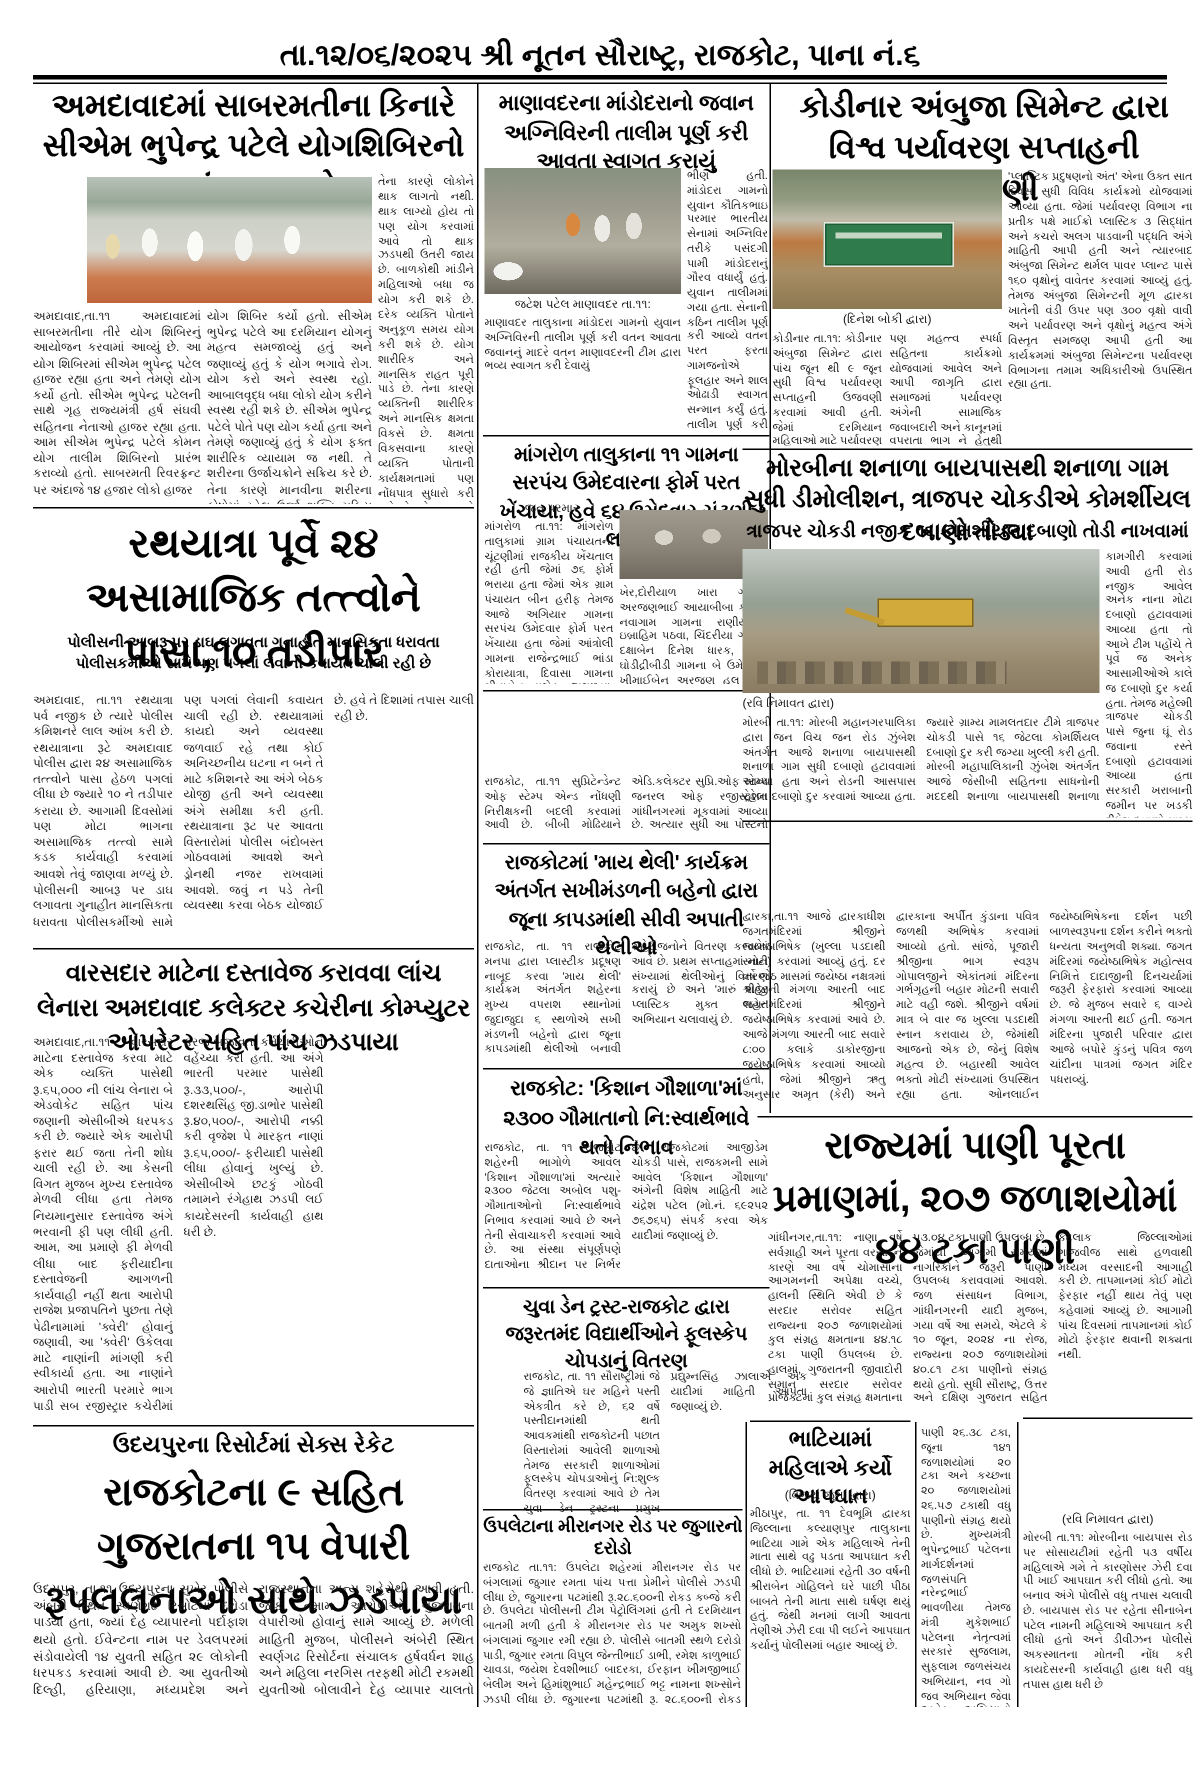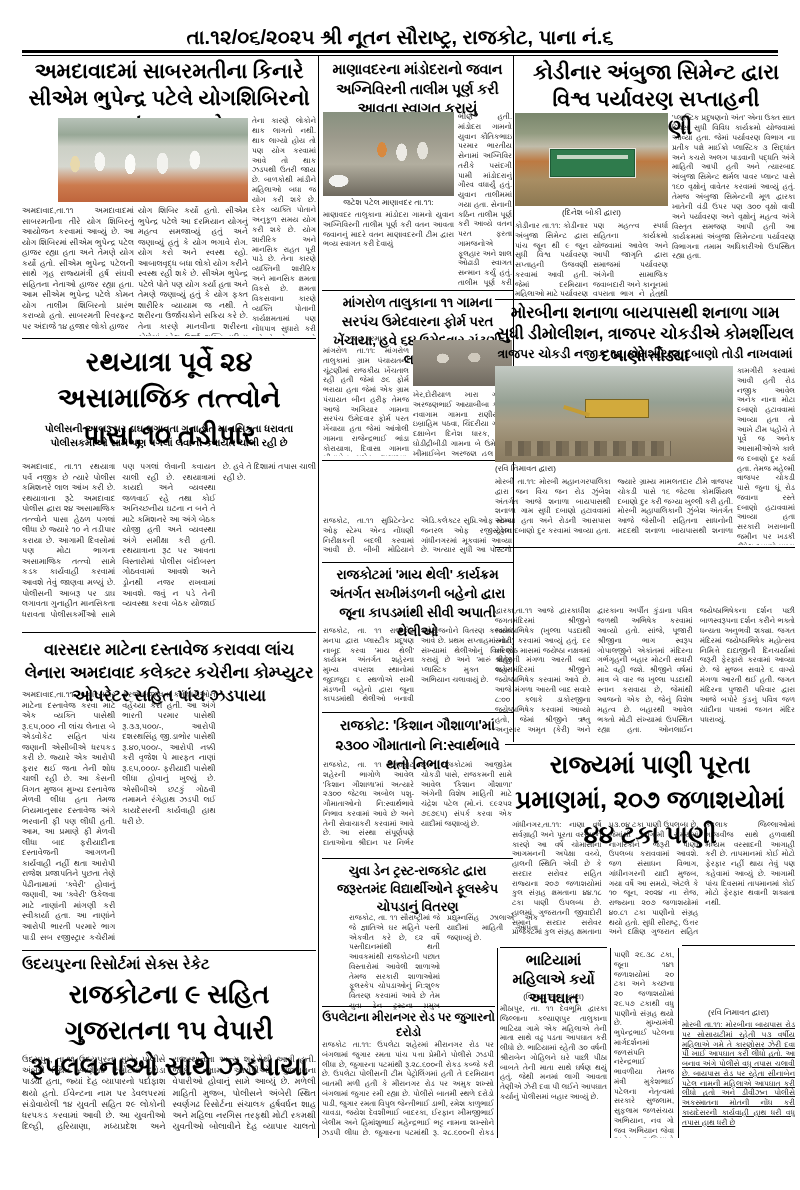--- a/index.html
+++ b/index.html
@@ -40,21 +40,21 @@
      linear-gradient(180deg,#79866c 0%,#939c81 22%,#c0bcaa 36%,#bd7a42 52%,#a98e63 72%,#8c7852 100%);}
   .ph-banner{position:absolute;left:22%;top:38%;width:56%;height:30%;background:#2f7b4c;
      border:1px solid #e8e8e0;box-shadow:0 0 0 1px #1e5b36 inset;}
   .ph-banner:after{content:"";position:absolute;left:8%;top:22%;width:84%;height:14%;background:#dfe8d8;opacity:.85;}
   .ph-demo{background:
      linear-gradient(180deg,#c3cac4 0%,#a8b1a6 22%,#95a093 38%,#a89d85 58%,#988a6f 78%,#8a7c63 100%);}
   .ph-excv{position:absolute;left:38%;top:34%;width:26%;height:18%;background:#d2aa3c;border:1px solid #7a6420;}
   .ph-excv:after{content:"";position:absolute;left:-38%;top:52%;width:44%;height:26%;background:#c49c34;transform:rotate(18deg);}
   .ph-rubble{position:absolute;left:4%;bottom:6%;width:70%;height:16%;
      background:repeating-linear-gradient(90deg,#7c6f58 0 7px,#9a8c72 7px 13px,#6e6350 13px 19px);}
-  .kicker{font-weight:700;}
+  .kicker{font-weight:700;text-align:center;}
   .byline{font-size:8px;text-align:center;color:#111;}
 </style>
 </head>
 <body>
 
 <div id="page">
 
   <div class="abs" style="left:0;top:26px;width:800px;text-align:center;font-size:20px;font-weight:700;">તા.૧૨/૦૬/૨૦૨૫ શ્રી નૂતન સૌરાષ્ટ્ર, રાજકોટ, પાના નં.૬</div>
   <div class="dbl" style="left:22px;top:50px;width:756px;"></div>
 
@@ -157,15 +157,15 @@
 
   <div class="hr" style="left:500px;top:947px;width:107px;"></div>
   <div class="abs hl hl-c" style="left:500px;top:951px;width:107px;font-size:14.5px;">ભાટિયામાં મહિલાએ કર્યો આપઘાત</div>
   <div class="abs byline" style="left:500px;top:992px;width:107px;">(વિજય જુગા દ્વારા)</div>
   <div class="abs bt2" style="left:500px;top:1004px;width:107px;height:134px;">મીઠાપુર, તા. ૧૧ દેવભૂમિ દ્વારકા જિલ્લાના કલ્યાણપુર તાલુકાના ભાટિયા ગામે એક મહિલાએ તેની માતા સાથે વઢુ પડતા આપઘાત કરી લીધો છે. ભાટિયામાં રહેતી ૩૦ વર્ષની શ્રીરાબેન ગોહિલને ઘરે પાછી પીઠા બાબતે તેની માતા સાથે ઘર્ષણ થયું હતું. જેથી મનમાં લાગી આવતા તેણીએ ઝેરી દવા પી લઈને આપઘાત કર્યાનું પોલીસમાં બહાર આવ્યું છે.</div>
 
   <div class="abs bt2" style="left:614px;top:950px;width:60px;height:188px;">પાણી ૨૬.૩૮ ટકા, જૂના ૧૪૧ જળાશયોમાં ૨૦ ટકા અને કચ્છના ૨૦ જળાશયોમાં ૨૬.૫૭ ટકાથી વધુ પાણીનો સંગ્રહ થયો છે. મુખ્યમંત્રી ભુપેન્દ્રભાઈ પટેલના માર્ગદર્શનમાં જળસંપતિ નરેન્દ્રભાઈ ભાવળીયા તેમજ મંત્રી મુકેશભાઈ પટેલના નેતૃત્વમાં સરકારે સુજલામ, સુફલામ જળસંચય અભિયાન, નવ ગો જવ અભિયાન જેવા અનેક અભિયાનો શરૂ કર્યા હોવાથી ગુજરાત વોટર મેનેજમેન્ટ સેકટરમાં આત્મનિર્ભર બન્યું છે. પીએમ મોદીએ કેચ ધ રેઈનના આહવાનને સાકાર કરવા ગુજરાતમાં કેચ ધ રેઈન, સુજલામ સુફલામ અભિયાન ૨.૦નો રાજ્યવ્યાપી શુભારંભ સીએમ ભુપેન્દ્ર પટેલે કરાવ્યો હતો. હવામાન વિભાગે ૧૫ જૂન</div>
 
   <div class="hr" style="left:682px;top:945px;width:113px;"></div>
   <div class="abs byline" style="left:682px;top:1008px;width:113px;">(રવિ નિમાવત દ્વારા)</div>
-  <div class="abs bt2" style="left:682px;top:1020px;width:113px;height:120px;text-decoration:underline;">મોરબી તા.૧૧: મોરબીના બાયપાસ રોડ પર સોસાયટીમાં રહેતી ૫૩ વર્ષીય મહિલાએ ગમે તે કારણોસર ઝેરી દવા પી ખાઈ આપઘાત કરી લીધો હતો. આ બનાવ અંગે પોલીસે વધુ તપાસ ચલાવી છે. બાયપાસ રોડ પર રહેતા સીનાબેન પટેલ નામની મહિલાએ આપઘાત કરી લીધો હતો અને ડીવીઝન પોલીસે અકસ્માતના મોતની નોંધ કરી કાયદેસરની કાર્યવાહી હાથ ધરી વધુ તપાસ હાથ ધરી છે</div>
+  <div class="abs bt2" style="left:682px;top:1020px;width:113px;height:120px;">મોરબી તા.૧૧: મોરબીના બાયપાસ રોડ પર સોસાયટીમાં રહેતી ૫૩ વર્ષીય મહિલાએ ગમે તે કારણોસર ઝેરી દવા પી ખાઈ આપઘાત કરી લીધો હતો. આ બનાવ અંગે પોલીસે વધુ તપાસ ચલાવી છે. બાયપાસ રોડ પર રહેતા સીનાબેન પટેલ નામની મહિલાએ આપઘાત કરી લીધો હતો અને ડીવીઝન પોલીસે અકસ્માતના મોતની નોંધ કરી કાયદેસરની કાર્યવાહી હાથ ધરી વધુ તપાસ હાથ ધરી છે</div>
 
 </div>
 
 </body></html>

